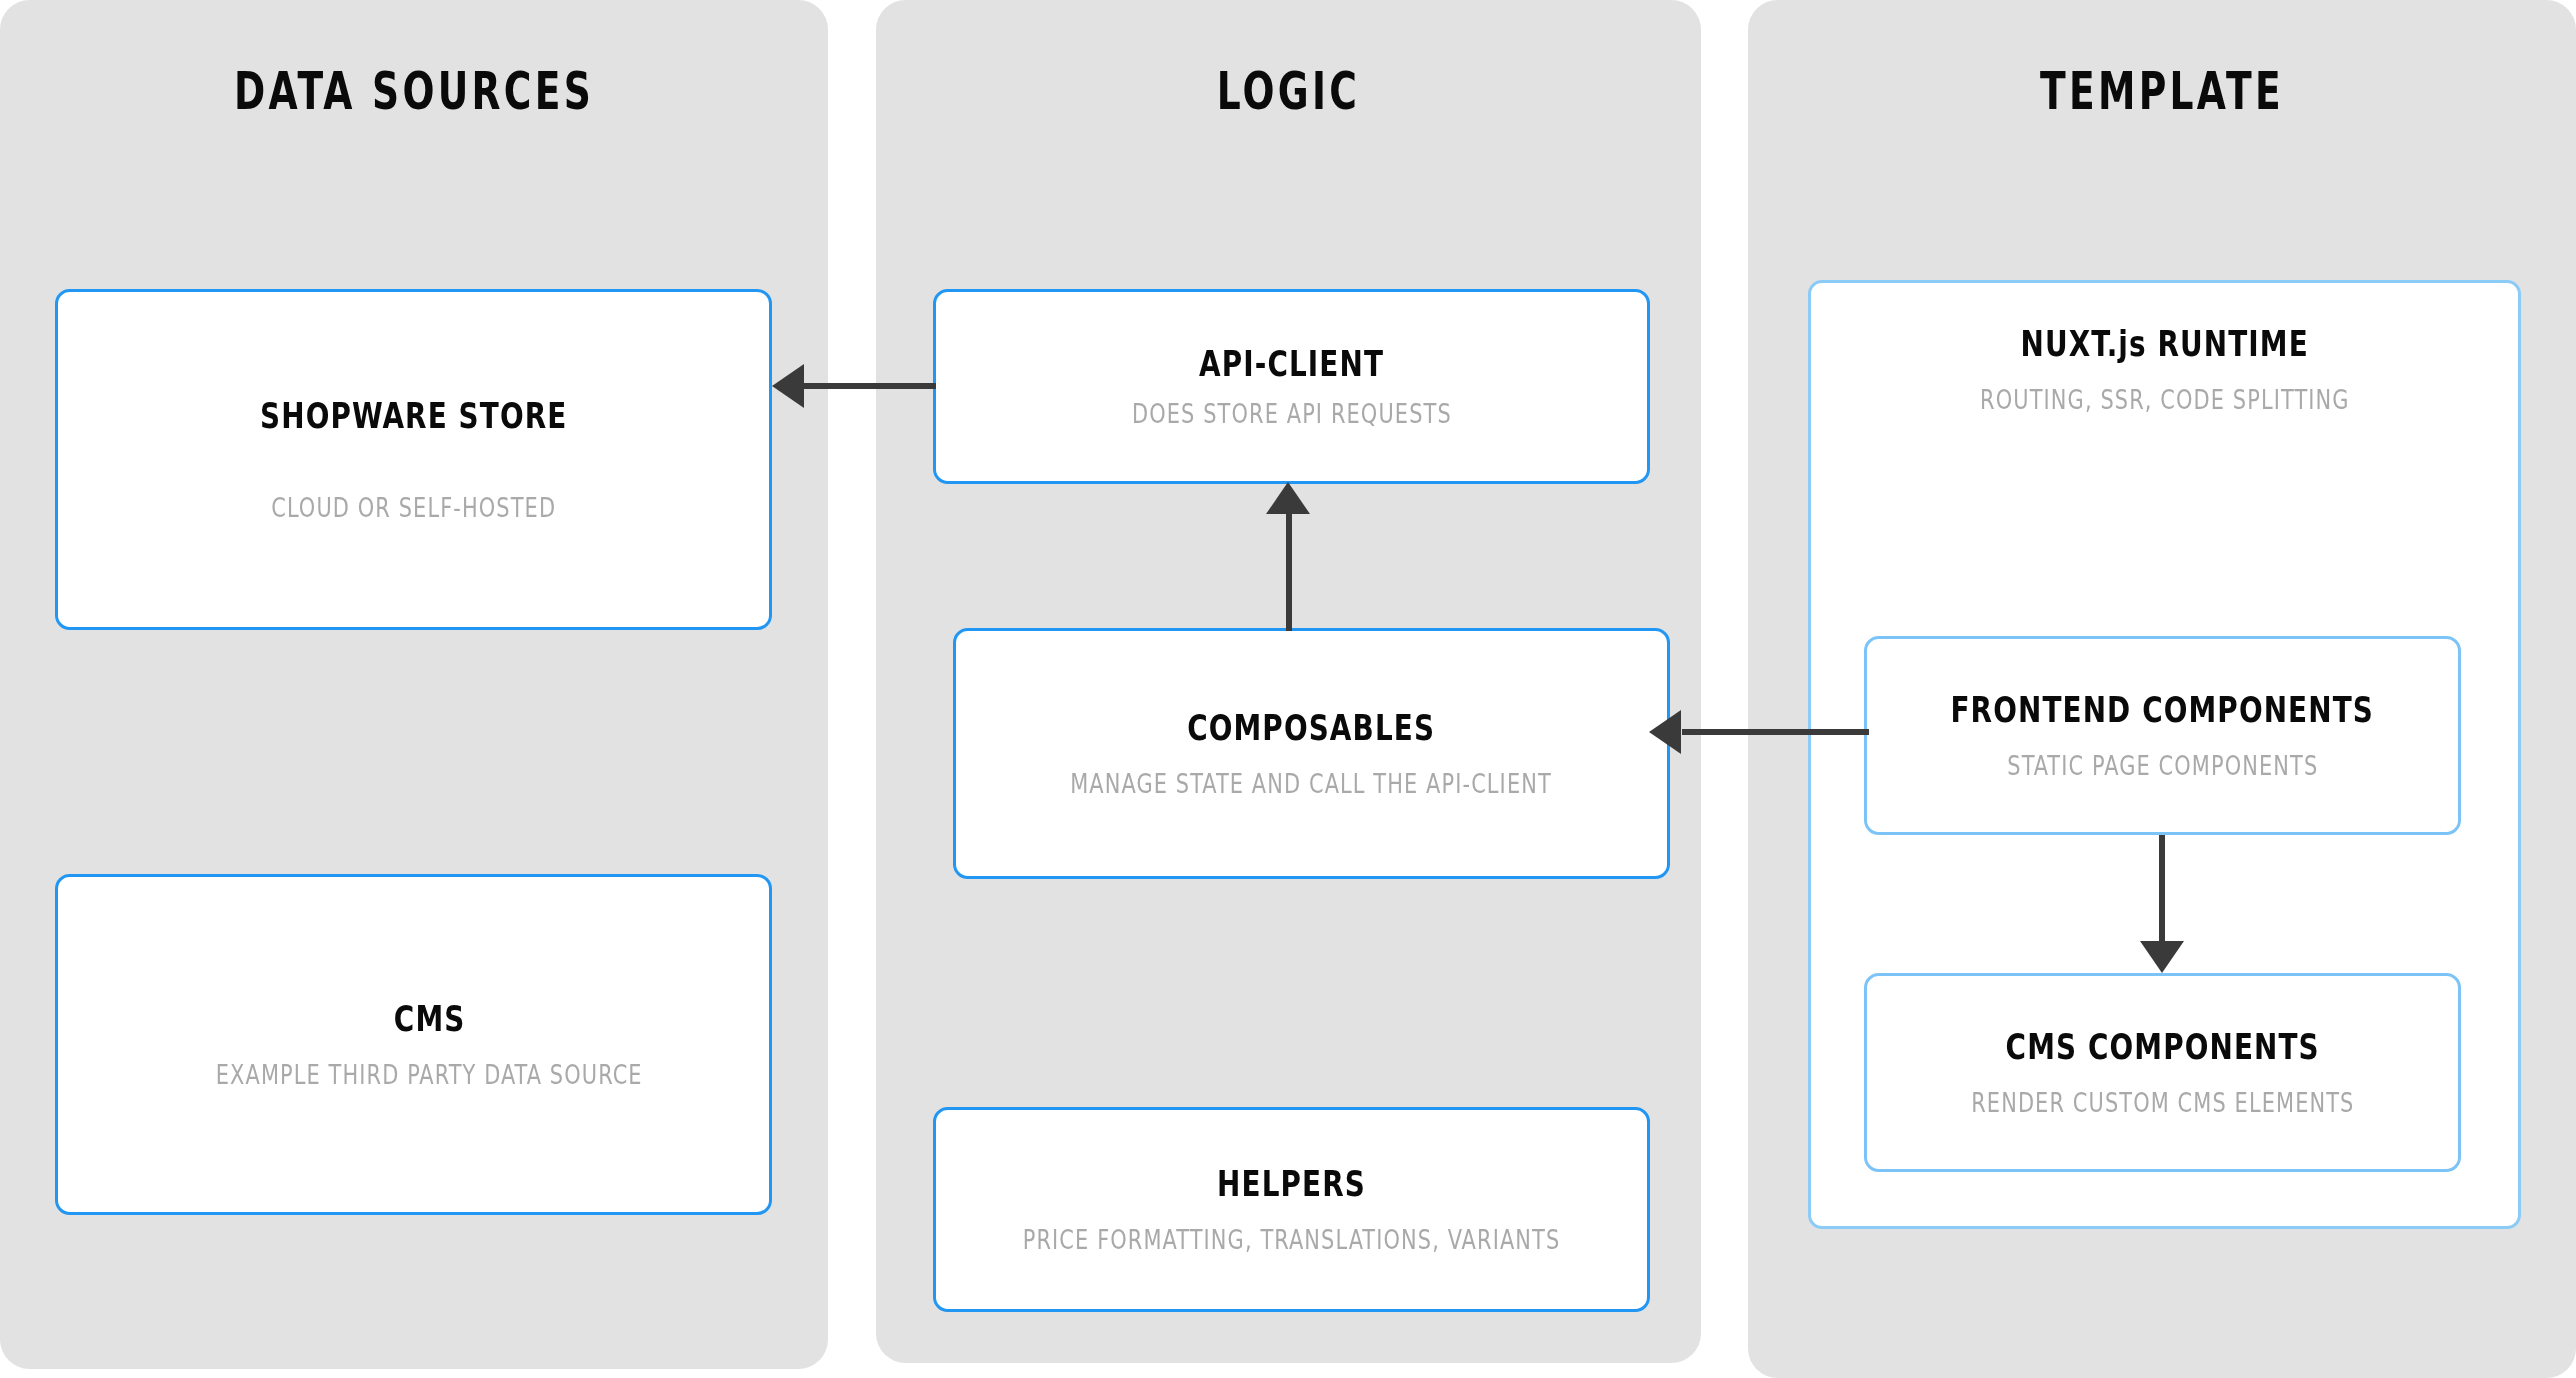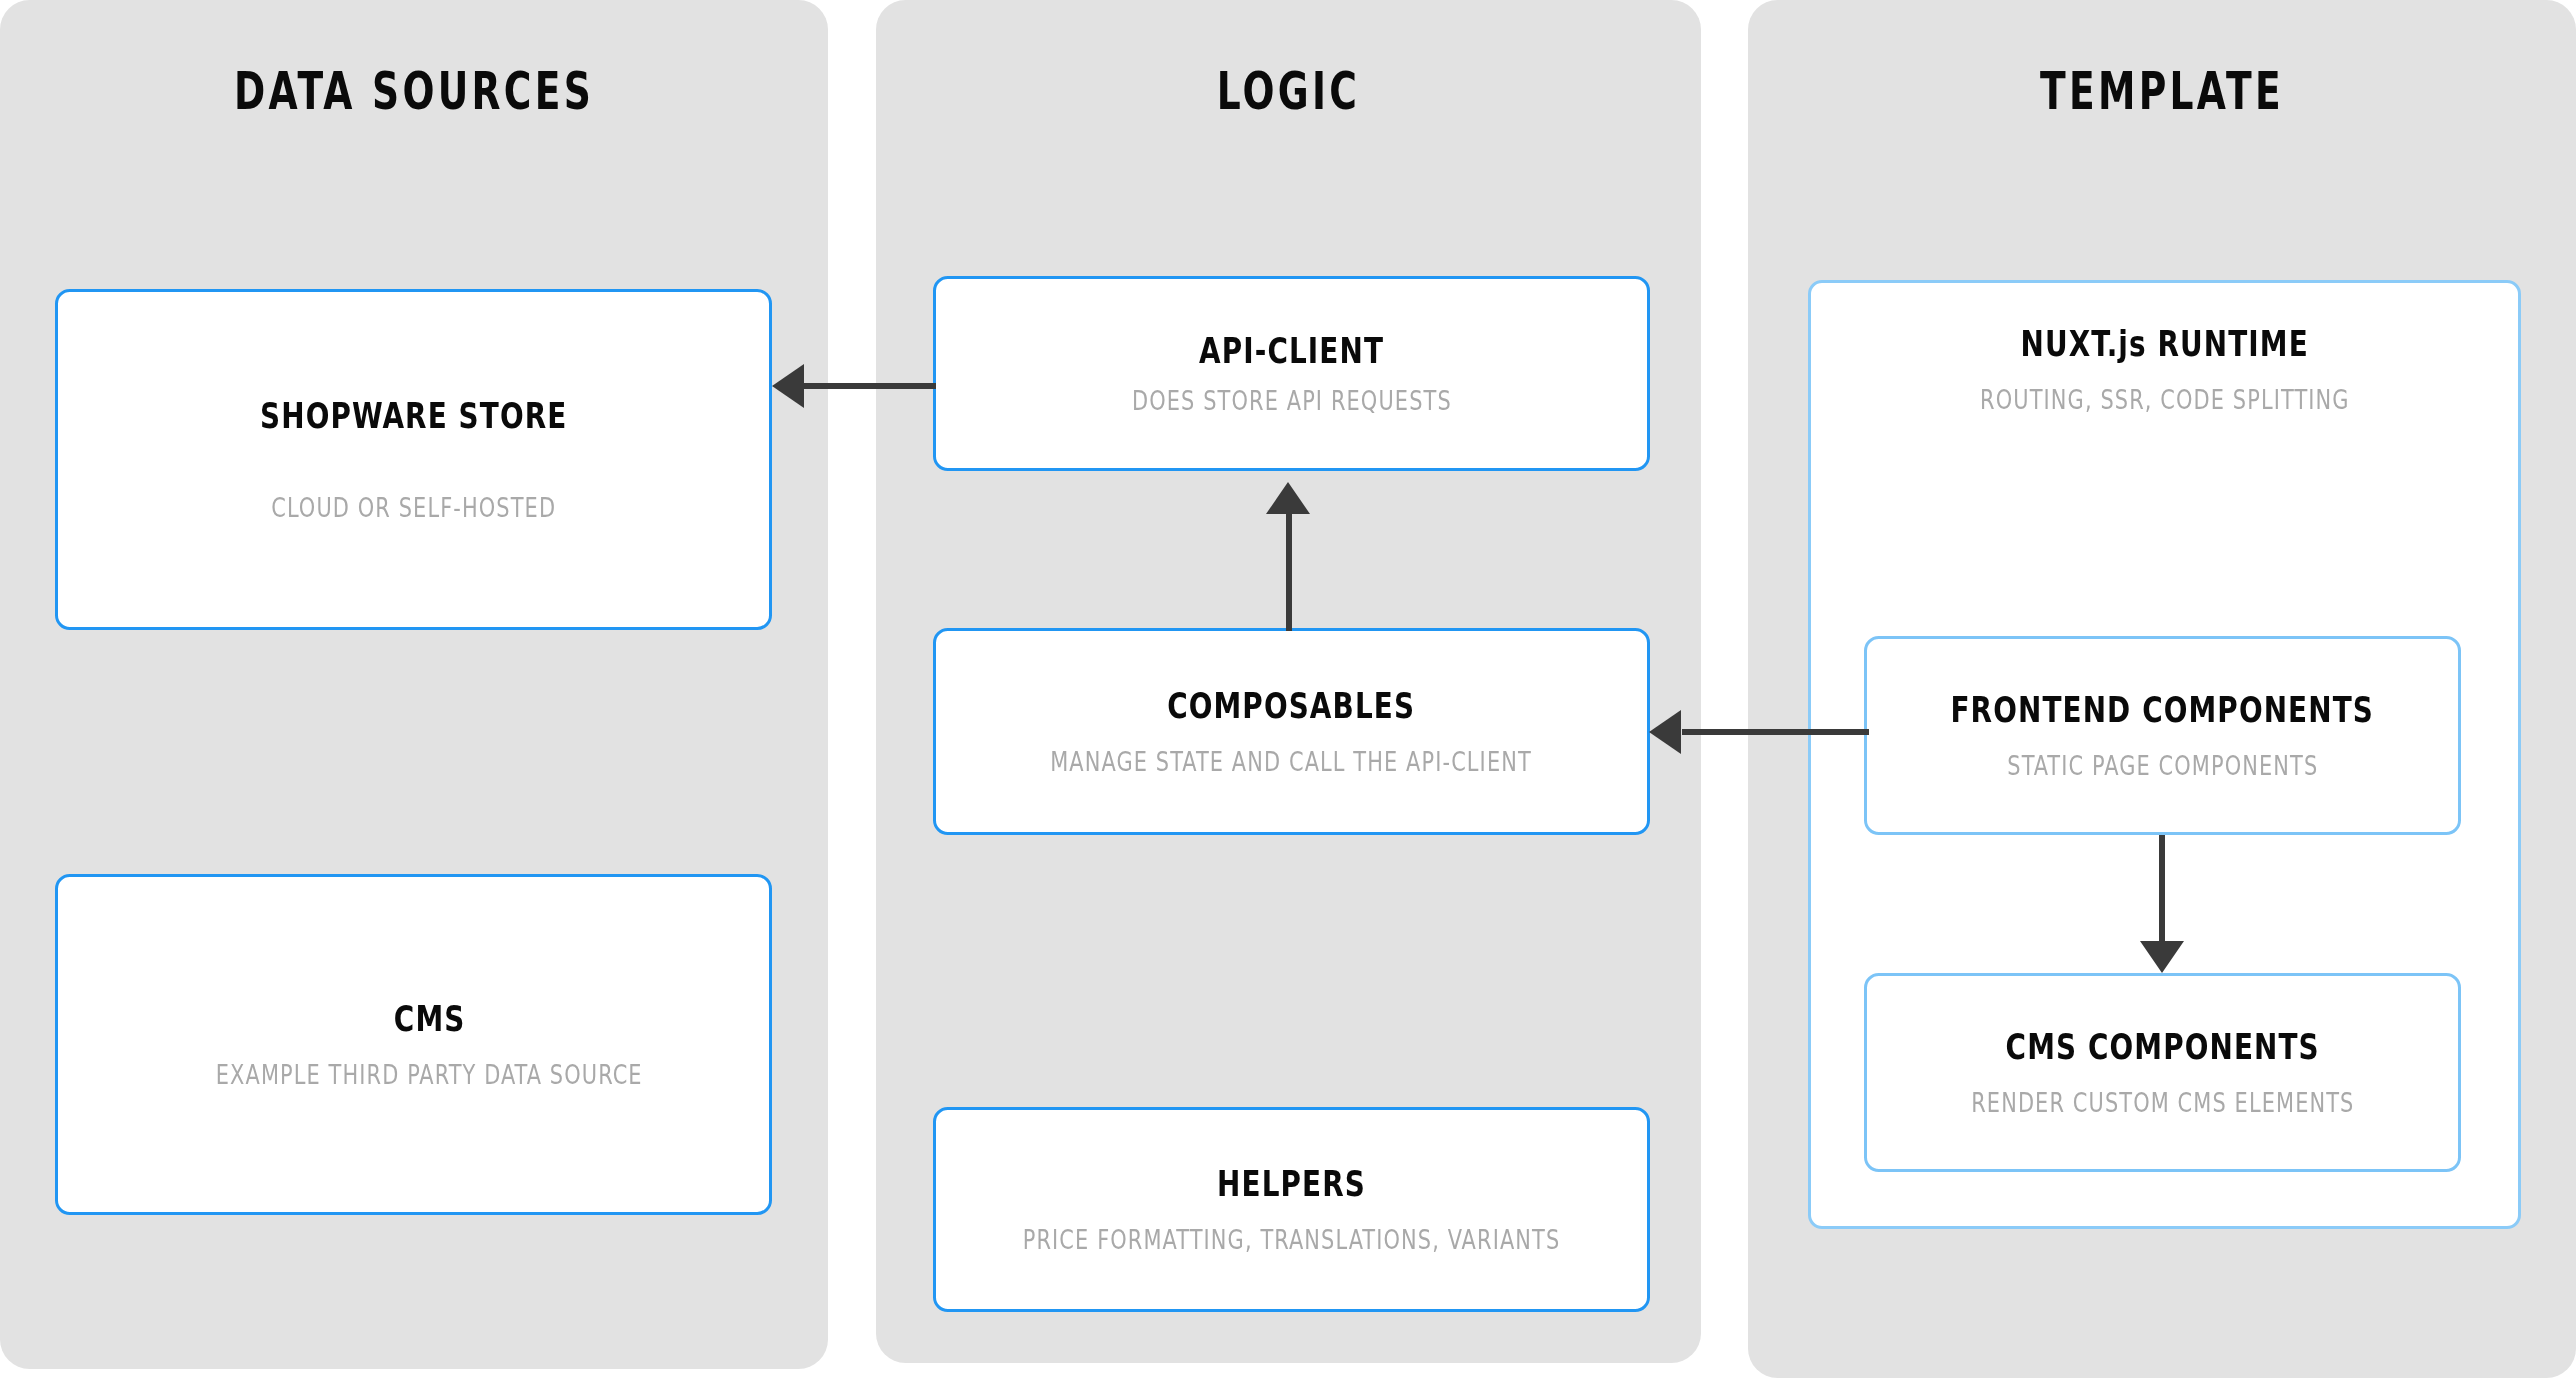--- a/index.html
+++ b/index.html
@@ -88,22 +88,22 @@
     text-align: center;
     line-height: 1.05;
   }
   .node-sub.tight { margin-top: 17.4px; }
 
   
   #node-shopware-store   { left: 55px;  top: 289px;  width: 717px; height: 341px; gap: 36px; }
   #node-cms             { left: 55px;  top: 874px; width: 717px; height: 341px; padding-left: 32px; }
 
   
-  #node-api-client  { left: 933px; top: 276px;  width: 717px; height: 195px; }
-  #node-composables { left: 933px; top: 628px;  width: 717px; height: 207px; }
+  #node-api-client  { left: 933px; top: 289px;  width: 717px; height: 195px; }
+  #node-composables { left: 953px; top: 628px;  width: 717px; height: 251px; }
   #node-cms-base    { left: 933px; top: 866px; width: 717px; height: 205px; }
   #node-helpers     { left: 933px; top: 1107px; width: 717px; height: 205px; }
 
   
   #node-nuxt-runtime {
     left: 1808px; top: 280px; width: 713px; height: 949px;
     padding-top: 42px;
   }
   #node-frontend-components { left: 1864px; top: 636px;  width: 597px; height: 199px; }
   #node-cms-components      { left: 1864px; top: 973px; width: 597px; height: 199px; }

